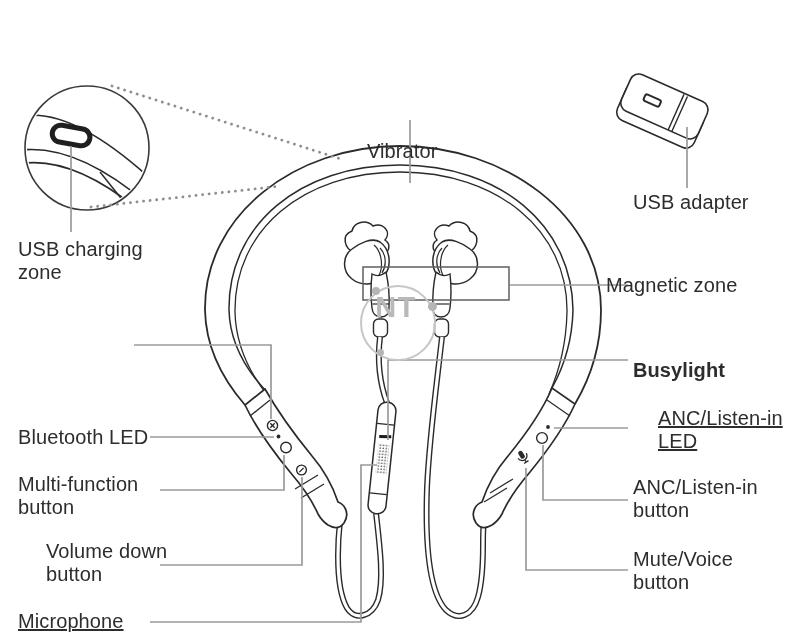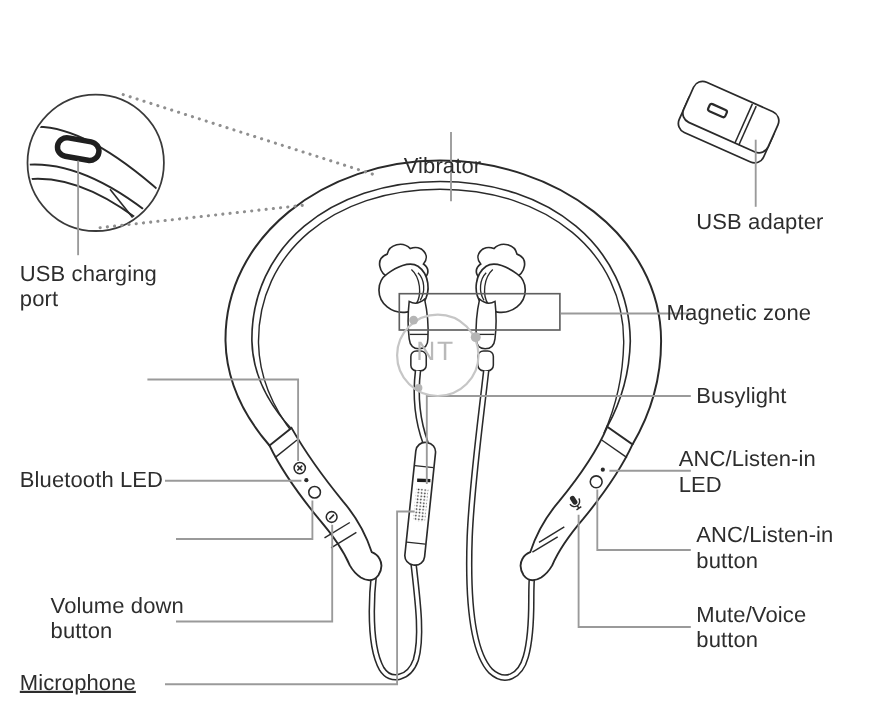--- a/index.html
+++ b/index.html
@@ -12,33 +12,33 @@
   
   #lbl-vibrator{left:367px;top:92px;margin-top:48px;}
   #lbl-usb-adapter{left:633px;top:191px;text-align:center;}
   #lbl-usb-port{left:18px;top:238px;max-width:145px;}
   #lbl-volume-up{left:18px;top:334px;max-width:125px;}
   #lbl-bluetooth-led{left:18px;top:426px;}
   #lbl-multi-function{left:18px;top:473px;max-width:155px;}
   #lbl-volume-down{left:18px;top:540px;max-width:145px;margin-left:28px;}
   #lbl-microphone{left:18px;top:610px;text-decoration:underline;}
   #lbl-magnetic-zone{left:606px;top:274px;}
-  #lbl-busylight{left:633px;top:349px;}
-  #lbl-anc-led{left:617px;top:407px;max-width:150px;}
+  #lbl-busylight{left:633px;top:359px;font-weight:bold;}
+  #lbl-anc-led{left:658px;top:407px;max-width:150px;text-decoration:underline;}
   #lbl-anc-button{left:633px;top:476px;max-width:150px;}
   #lbl-mute-voice{left:633px;top:548px;max-width:135px;}
   
   .watermark{position:absolute;z-index:2;pointer-events:none;}
   #wm-circle{left:360px;top:285px;width:72px;height:72px;border:2.5px solid #c6c6c6;border-radius:50%;}
   .wm-dot{background:#b5b5b5;border-radius:50%;}
   #wm-dot-1{left:372px;top:287px;width:8px;height:8px;}
   #wm-dot-2{left:428px;top:302px;width:9px;height:9px;}
   #wm-dot-3{left:377px;top:349px;width:7px;height:7px;}
-  #wm-text{left:396px;top:321px;transform:translate(-50%,-52%);
-           font-size:24px;font-weight:normal;color:#b9b9b9;letter-spacing:1.5px;}
+  #wm-text{left:396px;top:308px;transform:translate(-50%,-52%);
+           font-size:29px;font-weight:bold;color:#b9b9b9;letter-spacing:1.5px;}
 </style>
 </head>
 <body>
 
 <div id="stage">
 
   <svg id="art" width="800" height="644" viewBox="0 0 800 644">
     <defs>
       <clipPath id="magclip">
           <circle cx="87" cy="148" r="60"></circle>
@@ -170,22 +170,23 @@
   </svg>
 
   <div class="watermark" id="wm-circle"></div>
   <div class="watermark wm-dot" id="wm-dot-1"></div>
   <div class="watermark wm-dot" id="wm-dot-2"></div>
   <div class="watermark wm-dot" id="wm-dot-3"></div>
   <div class="watermark" id="wm-text">NT</div>
 
   <div class="lbl nowrap" id="lbl-vibrator">Vibrator</div>
   <div class="lbl nowrap" id="lbl-usb-adapter">USB adapter</div>
-  <div class="lbl" id="lbl-usb-port">USB charging port</div>
+  <div class="lbl" id="lbl-usb-port">USB charging zone</div>
   <div class="lbl nowrap" id="lbl-bluetooth-led">Bluetooth LED</div>
+  <div class="lbl" id="lbl-multi-function">Multi-function button</div>
   <div class="lbl" id="lbl-volume-down">Volume down button</div>
   <div class="lbl nowrap" id="lbl-microphone">Microphone</div>
   <div class="lbl nowrap" id="lbl-magnetic-zone">Magnetic zone</div>
   <div class="lbl nowrap" id="lbl-busylight">Busylight</div>
   <div class="lbl" id="lbl-anc-led">ANC/Listen-in LED</div>
   <div class="lbl" id="lbl-anc-button">ANC/Listen-in button</div>
   <div class="lbl" id="lbl-mute-voice">Mute/Voice button</div>
 
 </div>
 

